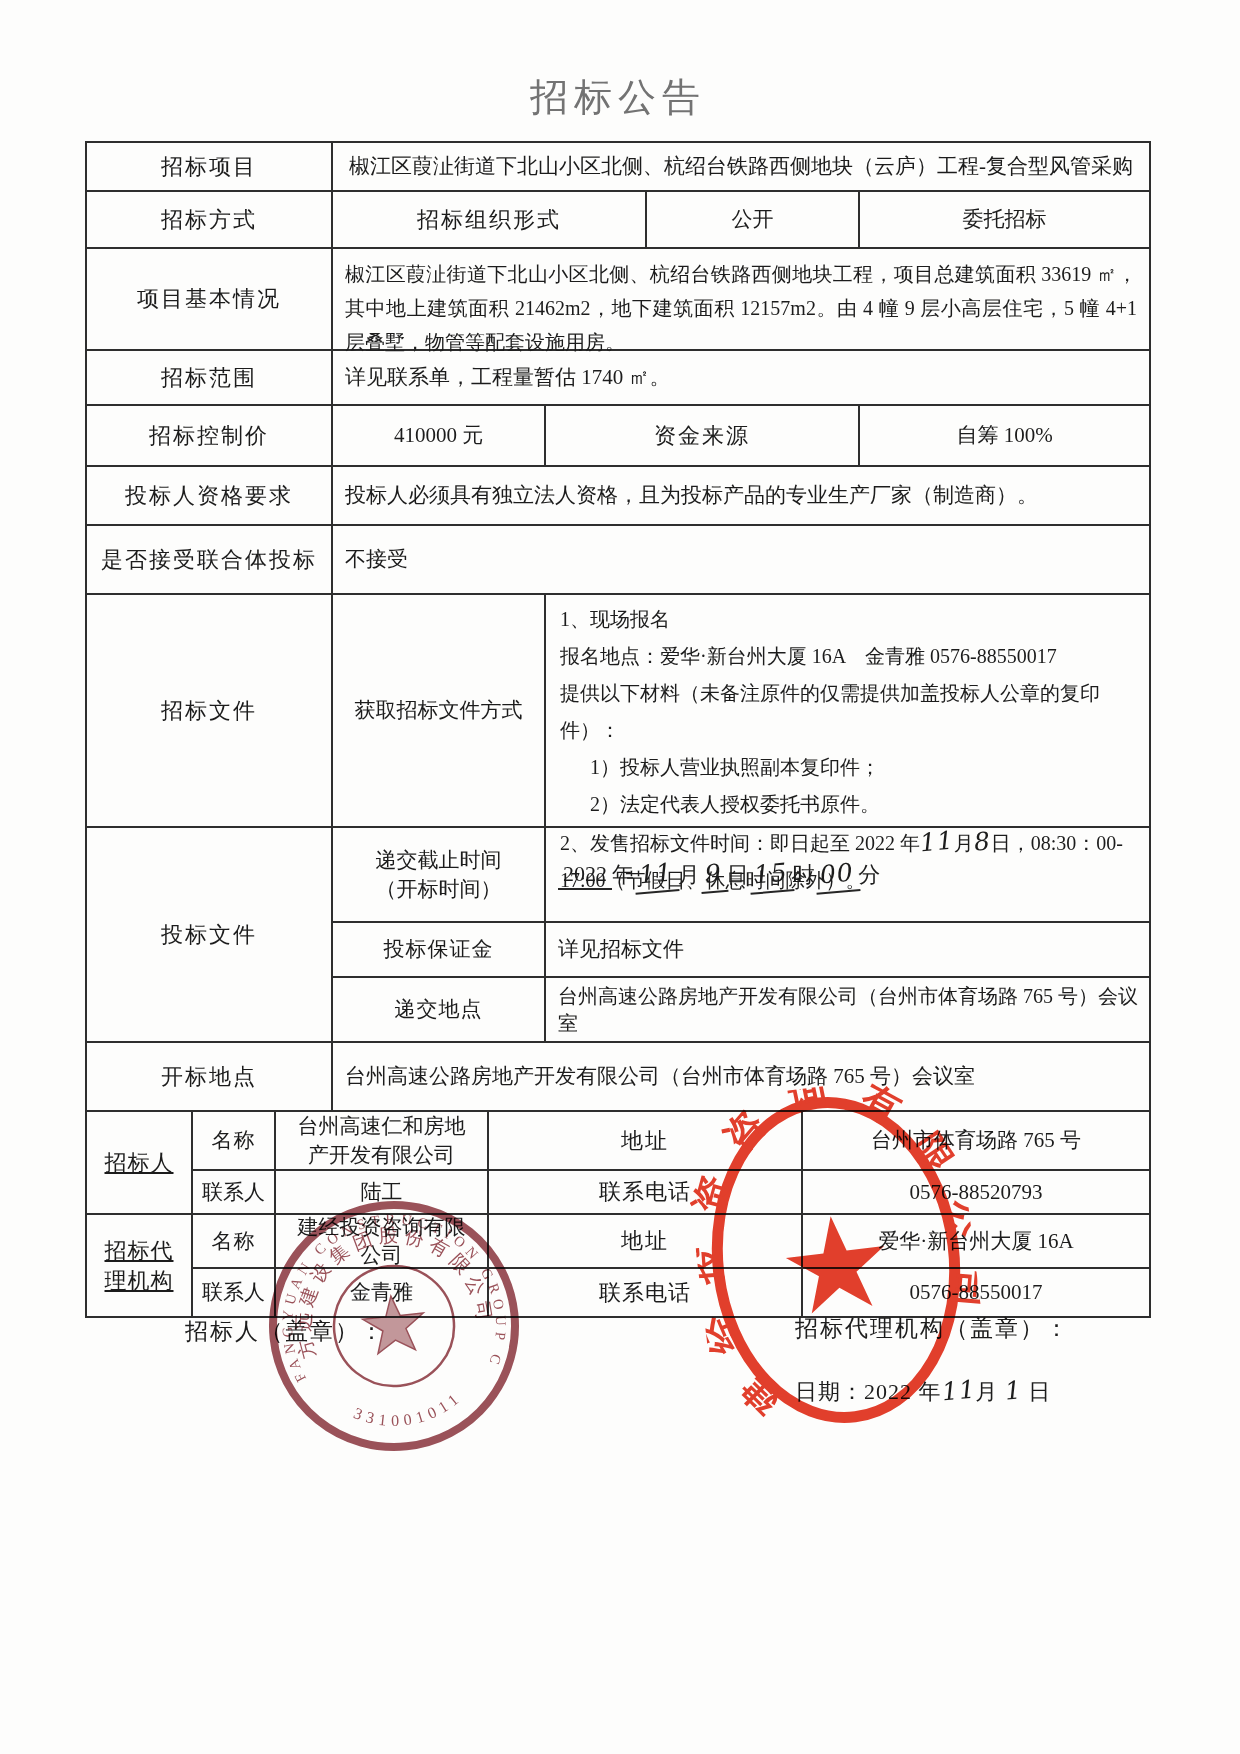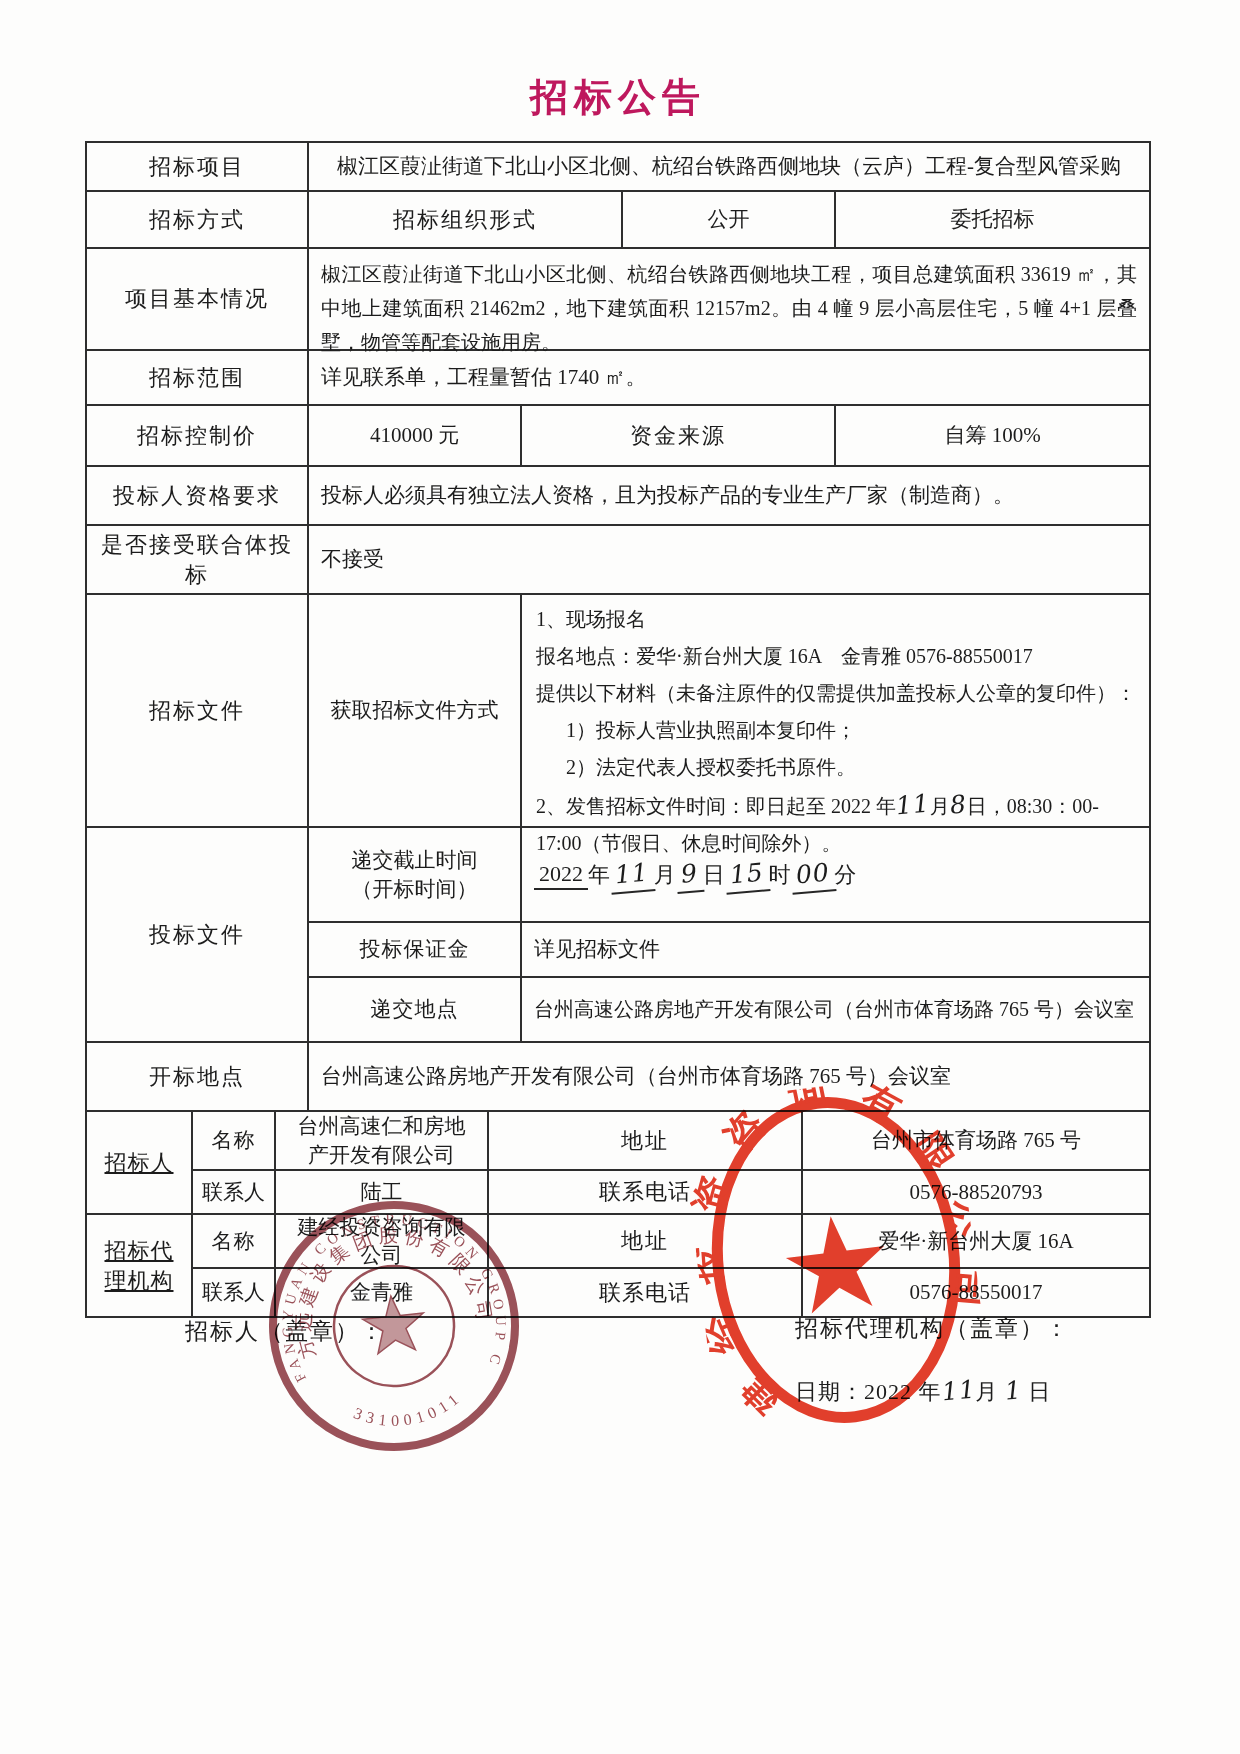--- a/index.html
+++ b/index.html
@@ -5,34 +5,34 @@
   * { margin:0; padding:0; box-sizing:border-box; }
   html,body { background:#e9e9e9; }
   .page {
     position:relative; width:1240px; height:1754px; margin:0 auto;
     background:#fdfdfc; overflow:hidden;
     font-family:"Liberation Serif","DejaVu Serif",serif;
     color:#1c1c1c;
   }
   .title {
     position:absolute; left:85px; top:72px; width:1066px;
-    text-align:center; font-size:38px; font-weight:bold; letter-spacing:6px; color:#be185d;
+    text-align:center; font-size:38px; font-weight:normal; letter-spacing:6px; color:#737373;
   }
   
   .tbl {
     position:absolute; left:85px; top:141px; width:1066px;
     border:2px solid #2e2e2e;
   }
   .trow { display:flex; border-bottom:2px solid #2e2e2e; }
   .trow:last-child { border-bottom:none; }
   .cell { border-right:2px solid #2e2e2e; display:flex; align-items:center; justify-content:center;
           font-size:21px; line-height:1.35; }
   .cell:last-child { border-right:none; }
   .lab { font-size:22px; letter-spacing:2px; text-align:center; }
-  .c1 { width:222px; flex:none; }
+  .c1 { width:246px; flex:none; }
   .c2 { width:213px; flex:none; }
   .c3 { width:314px; flex:none; }
   .cf { flex:1; }
   .ca { width:106px; flex:none;text-decoration:underline; }
   .cb { width:83px; flex:none; }
   .left { justify-content:flex-start; padding-left:12px; }
   .just { display:block; padding:8px 12px; text-align:justify; font-size:20px; line-height:34px; }
   .group { display:flex; border-bottom:2px solid #2e2e2e; }
   .group:last-child { border-bottom:none; }
   .gleft { border-right:2px solid #2e2e2e; display:flex; align-items:center; justify-content:center; }

